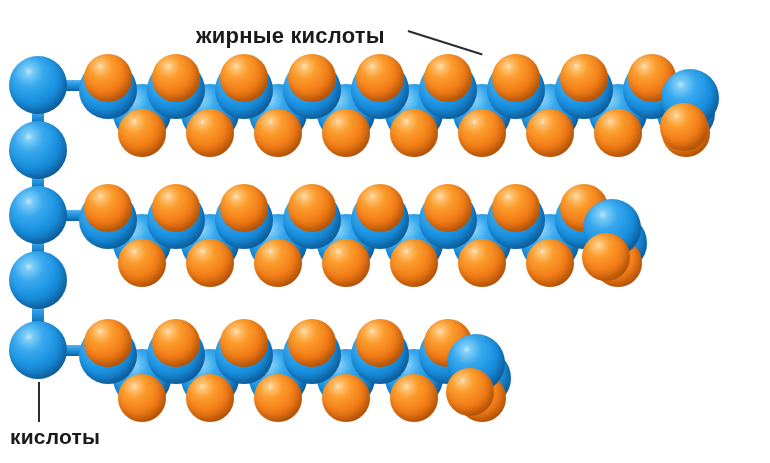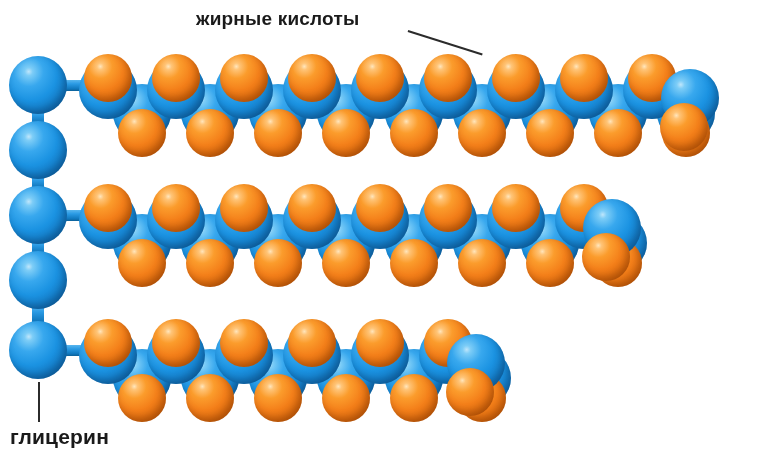--- a/index.html
+++ b/index.html
@@ -22,22 +22,22 @@
   .label {
     position: absolute;
     font-family: "Liberation Sans", sans-serif;
     font-weight: bold;
     color: #1a1a1a;
     white-space: nowrap;
     letter-spacing: 0.2px;
   }
   #label-fatty-acids {
     left: 196px;
-    top: 8px;
-    font-size: 19px;
+    top: 23px;
+    font-size: 22px;
   }
   #label-glycerin {
     left: 10px;
     top: 425px;
     font-size: 21px;
   }
 
   
   .leader {
     position: absolute;
@@ -213,15 +213,15 @@
       <div class="atom orange" style="left: 356px; top: 319px; width: 48px; height: 48px; z-index: 48;"></div>
       <div class="atom orange" style="left: 424px; top: 319px; width: 48px; height: 48px; z-index: 52;"></div>
       <div class="atom blue" style="left: 447px; top: 334px; width: 58px; height: 58px; z-index: 90;"></div>
       <div class="atom orange" style="left: 446px; top: 368px; width: 48px; height: 48px; z-index: 91;"></div>
     </div>
 
   <div class="leader" id="leader-fatty-acids"></div>
   <div class="leader" id="leader-glycerin"></div>
 
   <div class="label" id="label-fatty-acids">жирные кислоты</div>
-  <div class="label" id="label-glycerin">глицерин</div>
+  <div class="label" id="label-glycerin">кислоты</div>
 
 </div>
 
 </body></html>

